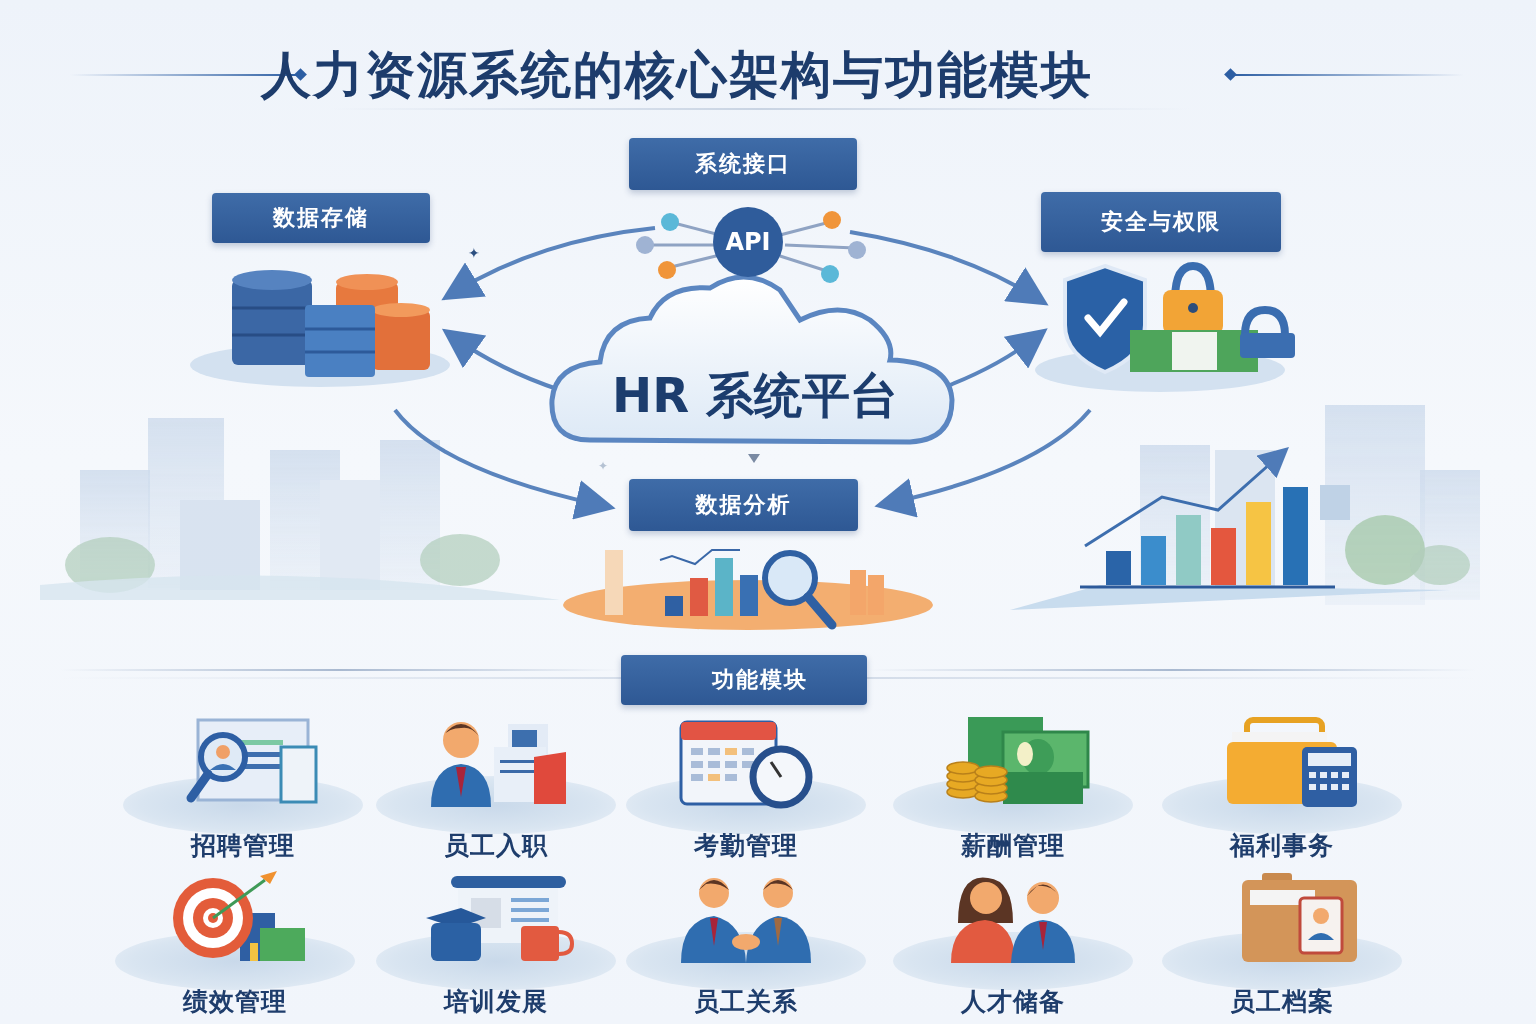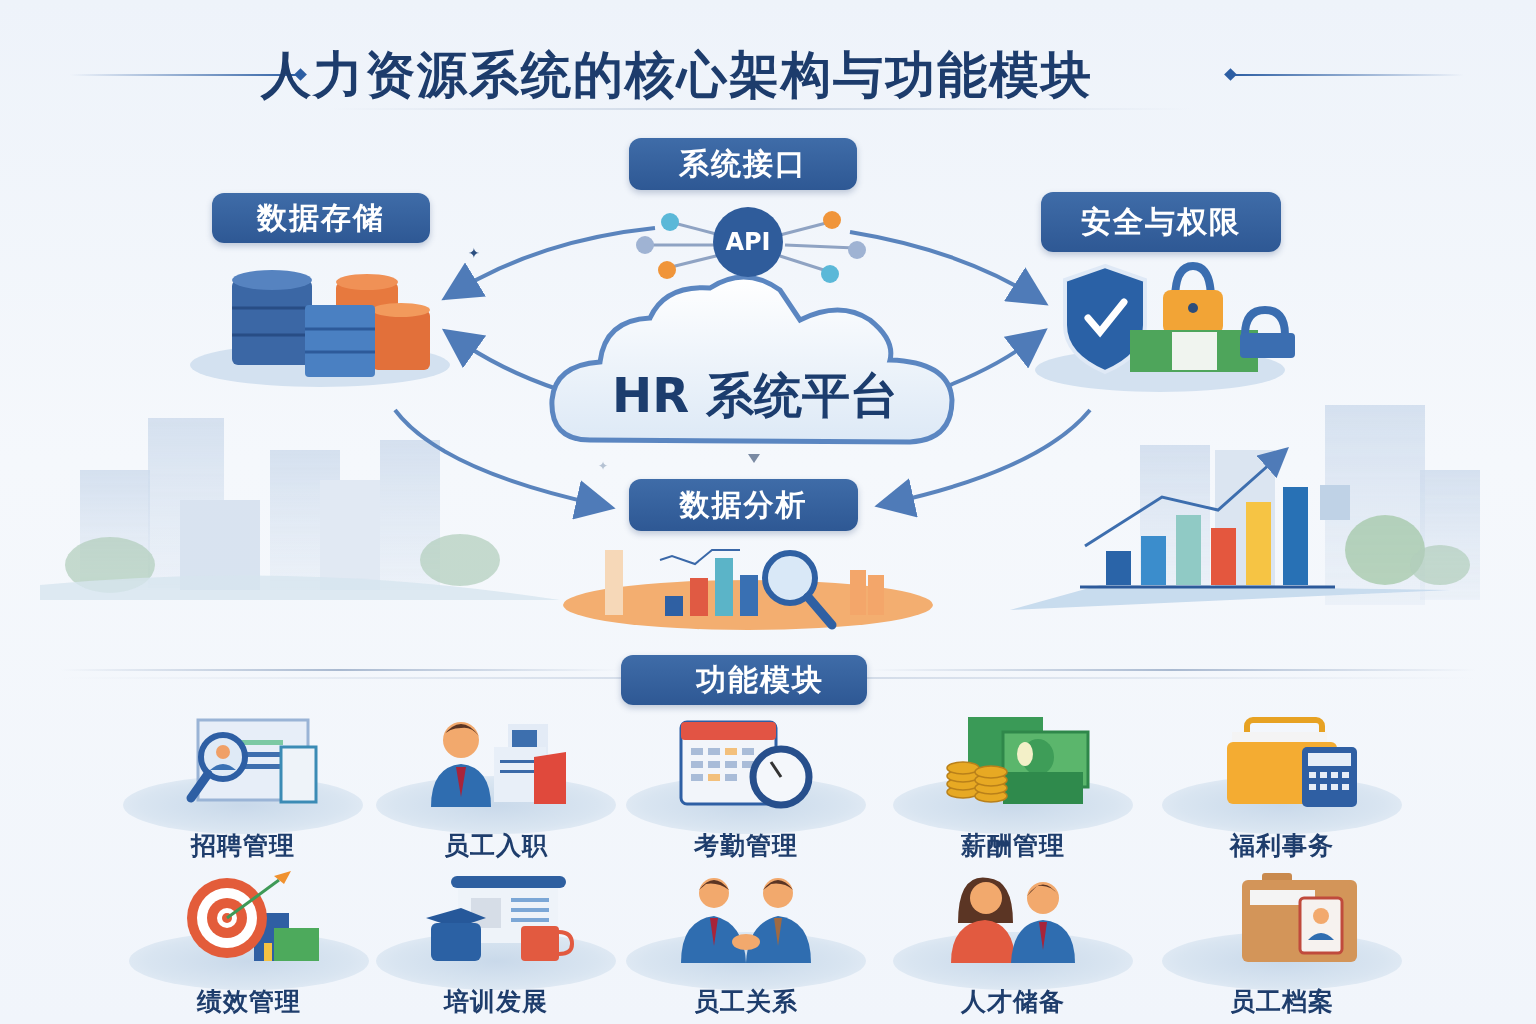--- a/index.html
+++ b/index.html
@@ -20,21 +20,21 @@
     position: absolute; top: 74px; height: 2px;
     background: linear-gradient(90deg, rgba(40,90,160,0), #2c5ea3);
   }
   .title-line.right { background: linear-gradient(270deg, rgba(40,90,160,0), #2c5ea3); }
   .diamond { position: absolute; width: 9px; height: 9px; background: #2c5ea3; transform: rotate(45deg); top: 70px; }
   .title-underline { position: absolute; top: 108px; left: 330px; width: 860px; height: 2px; background: linear-gradient(90deg, rgba(180,195,215,0), #c9d4e3, rgba(180,195,215,0)); }
 
   
   .pill {
     position: absolute; background: linear-gradient(180deg, #3f6ca8, #2e5894);
-    color: #fff; font-weight: bold; font-size: 30px; border-radius: 12px;
+    color: #fff; font-weight: bold; font-size: 22px; border-radius: 4px;
     display: flex; align-items: center; justify-content: center; letter-spacing: 2px;
     box-shadow: 0 3px 6px rgba(30,60,110,0.25);
   }
 
   
   .cloud-text {
     position: absolute; left: 560px; width: 390px; top: 364px; text-align: center;
     font-size: 48px; font-weight: bold; color: #1c3d6e;
   }
 
@@ -293,21 +293,21 @@
         <rect x="140" y="60" width="7" height="6"></rect>
       <rect x="107" y="72" width="7" height="6"></rect>
         <rect x="118" y="72" width="7" height="6"></rect>
         <rect x="129" y="72" width="7" height="6"></rect>
         <rect x="140" y="72" width="7" height="6"></rect>
     </g>
   </svg>
   <div class="label">福利事务</div>
 </div>
 
-<div class="module" style="left:129px;top:868px;">
+<div class="module" style="left:115px;top:868px;">
   <div class="plate"></div>
   <svg class="icon-box" viewBox="0 0 160 100">
     <rect x="85" y="45" width="35" height="48" fill="#2f5fa3"></rect>
     <rect x="105" y="60" width="45" height="33" fill="#4daa5c"></rect>
     <rect x="95" y="75" width="8" height="18" fill="#f4c242"></rect>
     <circle cx="58" cy="50" r="40" fill="#e35c3a"></circle>
     <circle cx="58" cy="50" r="30" fill="#fff"></circle>
     <circle cx="58" cy="50" r="20" fill="#e35c3a"></circle>
     <circle cx="58" cy="50" r="10" fill="#fff"></circle>
     <circle cx="58" cy="50" r="5" fill="#e35c3a"></circle>

